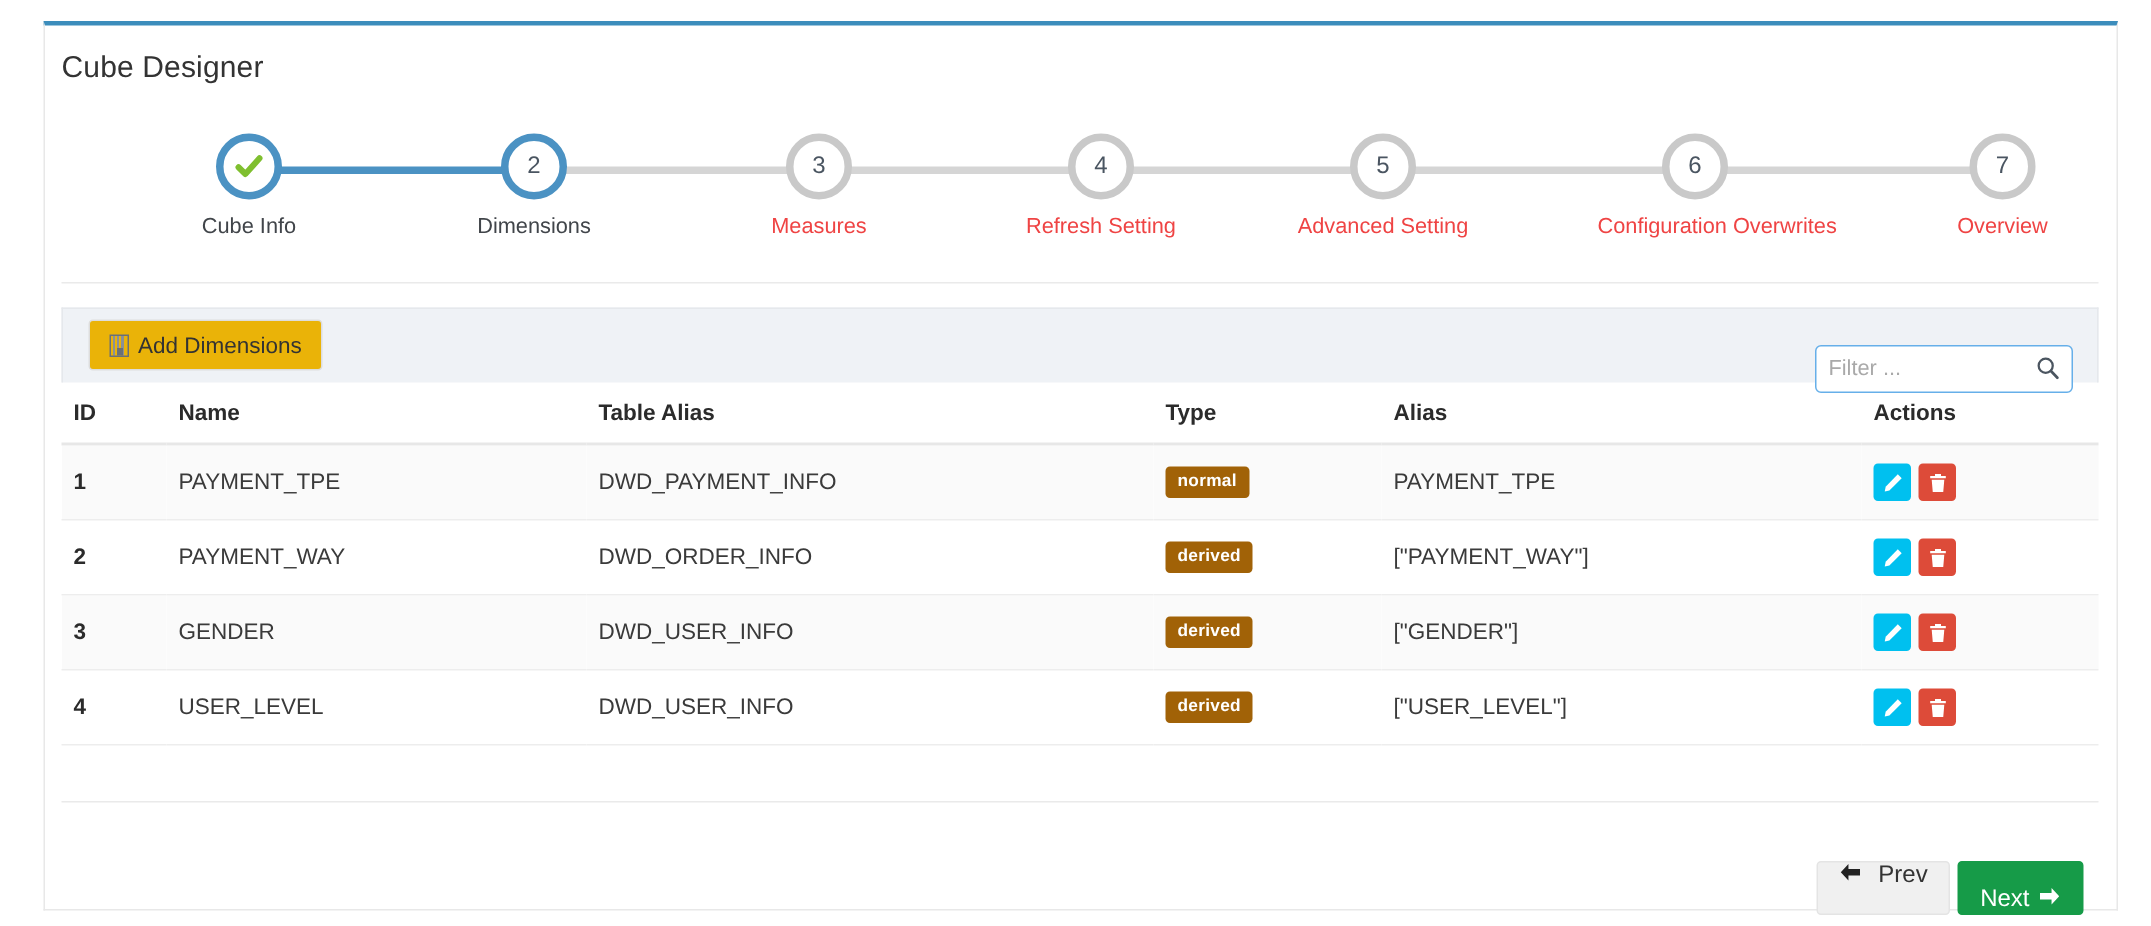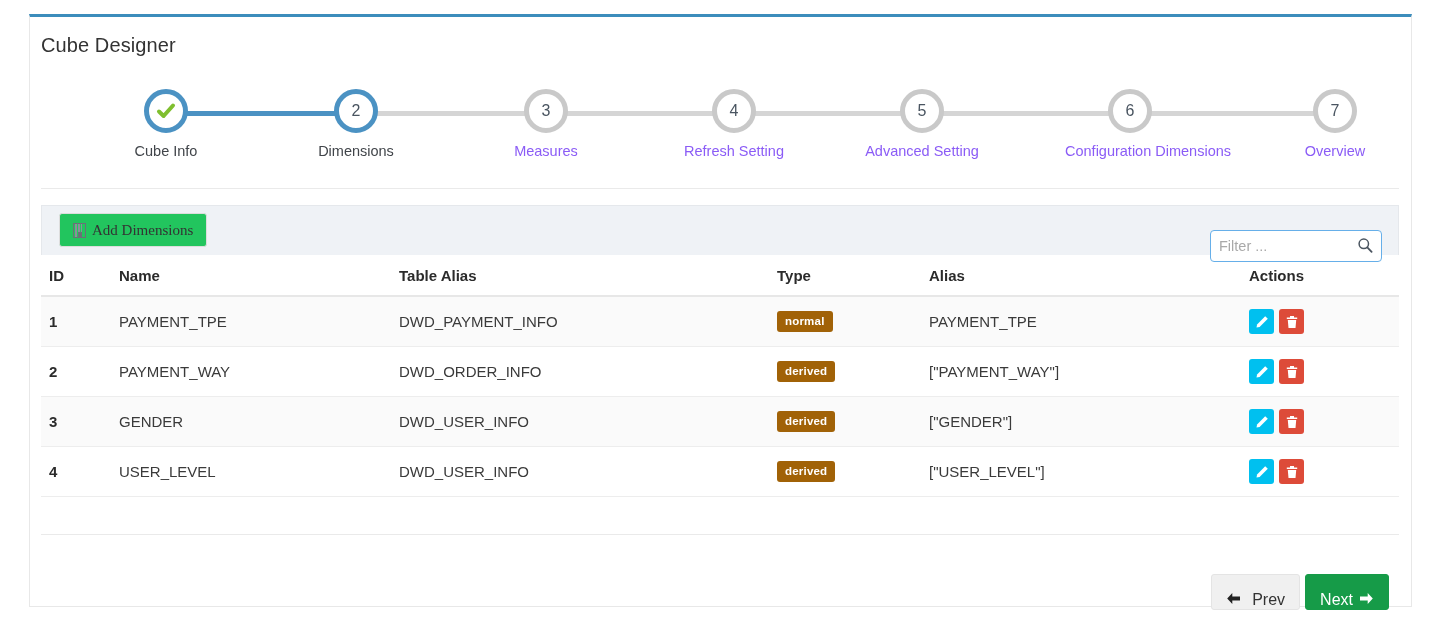--- a/index.html
+++ b/index.html
@@ -89,21 +89,21 @@
     position: absolute;
     left: 0; right: 0; top: 0; bottom: 0;
     display: flex;
     align-items: center;
     justify-content: center;
   }
   .step-check svg { display: block; }
   .step-label {
     margin-top: 10px;
     font-size: 14.5px;
-    color: #8b5cf6;
+    color: #ef4444;
     white-space: nowrap;
   }
   .step.active .step-label,
   .step.complete .step-label { color: #41454a; }
 
   
   .hr {
     position: absolute;
     left: 11px;
     width: 1358px;
@@ -124,31 +124,31 @@
     border: 1px solid #e5e8ec;
     border-bottom: none;
     box-sizing: border-box;
   }
   .add-btn {
     position: absolute;
     left: 17px;
     top: 7px;
     height: 34px;
     padding: 0 13px;
-    background: #22c55e;
+    background: #eab308;
     border: 1px solid #dddddd;
     border-radius: 3px;
     font-size: 15px;
     color: #333333;
     display: flex;
     align-items: center;
     gap: 6px;
     cursor: pointer;
     box-sizing: border-box;
-    font-family: Liberation Serif, serif;
+    font-family: Liberation Sans, sans-serif;
   }
   .bldg-icon {
     width: 13px;
     height: 15px;
     display: inline-block;
     border: 1px solid #6b7077;
     background:
       linear-gradient(90deg, transparent 0 1px, #8a9099 1px 2.5px, transparent 2.5px 4px,
        #8a9099 4px 5.5px, transparent 5.5px 7px, #8a9099 7px 8.5px, transparent 8.5px 11px);
     position: relative;
@@ -270,21 +270,21 @@
   }
   .btn-prev {
     height: 36px;
     padding: 0 14px;
     background: #f0f0f0;
     border: 1px solid #e4e4e4;
     border-radius: 3px;
     font-size: 16px;
     color: #333333;
     display: flex;
-    align-items: flex-end;
+    align-items: flex-start;
     gap: 11px;
     cursor: pointer;
     font-family: "Liberation Sans", sans-serif;
   }
   .btn-next {
     height: 36px;
     padding: 0 14px;
     background: #169b48;
     border: 1px solid #169b48;
     border-radius: 3px;
@@ -350,21 +350,21 @@
         <div class="step-label">Refresh Setting</div>
       </div>
 
       <div class="step" style="left:881px;">
         <div class="step-circle">5</div>
         <div class="step-label">Advanced Setting</div>
       </div>
 
       <div class="step" style="left:1089px;">
         <div class="step-circle">6</div>
-        <div class="step-label">Configuration Dimensions</div>
+        <div class="step-label">Configuration Overwrites</div>
       </div>
 
       <div class="step" style="left:1294px;">
         <div class="step-circle">7</div>
         <div class="step-label">Overview</div>
       </div>
     </div>
 
     <div class="hr under-steps"></div>
 

